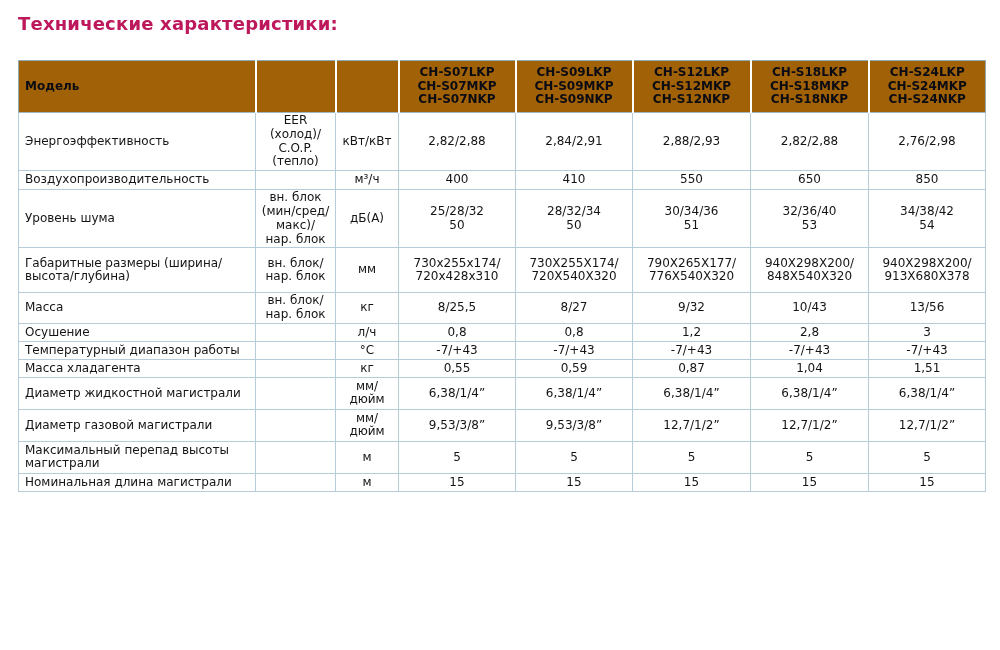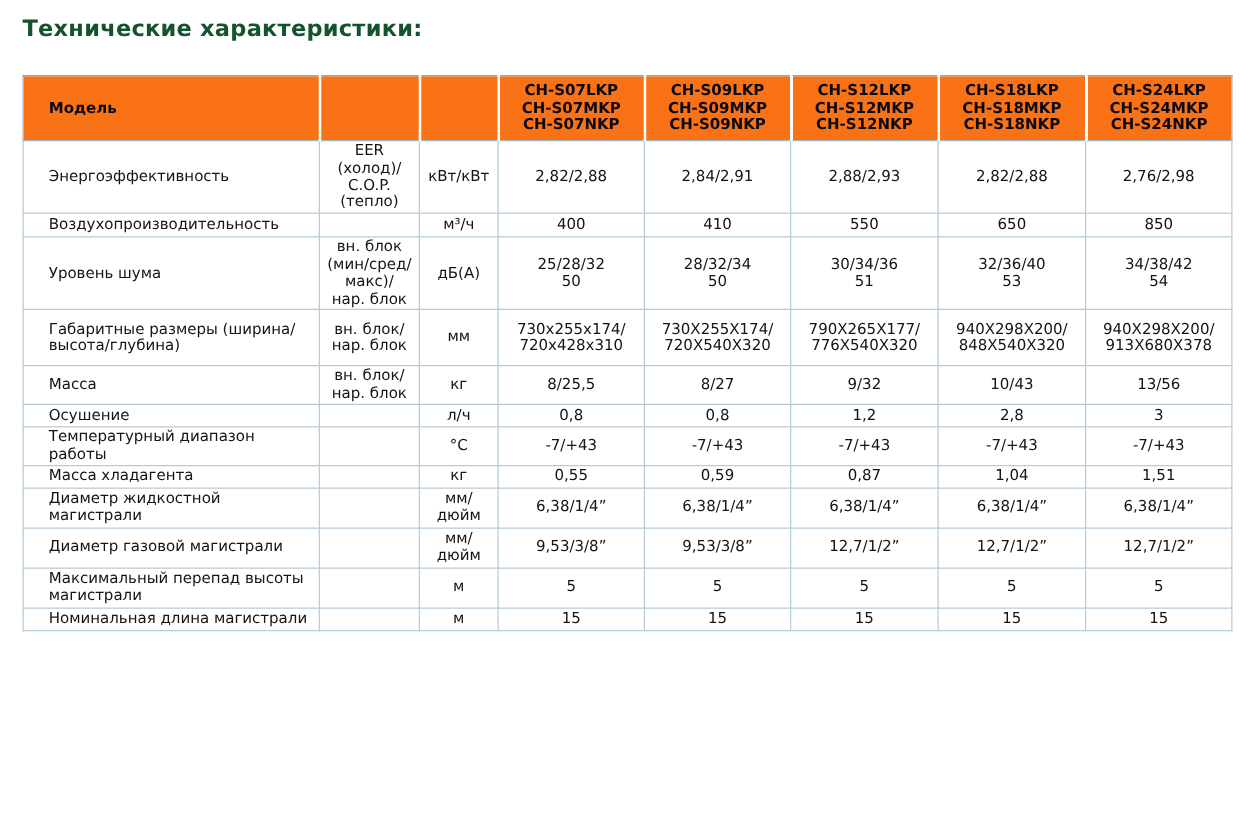--- a/index.html
+++ b/index.html
@@ -2,40 +2,40 @@
 <html><head>
 <meta charset="utf-8">
 <style>
   html,body{margin:0;padding:0;background:#ffffff;}
   .page{
     width:1000px;height:650px;position:relative;overflow:hidden;background:#ffffff;
     font-family:"DejaVu Sans","Liberation Sans",sans-serif;
   }
   .title{
     position:absolute;left:18px;top:13px;
-    font-size:18px;font-weight:bold;color:#14532d;letter-spacing:0.2px;
+    font-size:18px;font-weight:bold;color:#be185d;letter-spacing:0.2px;
   }
   table.spec{
     position:absolute;left:18px;top:60px;width:967px;
     border-collapse:collapse;table-layout:fixed;
     font-size:12px;color:#141414;
     border:1px solid #93a9b6;
   }
   td{
     border:1px solid #b6ccd9;
     white-space:pre-line;
     line-height:1.15;
     vertical-align:middle;
     text-align:center;
     padding:1px 3px;
     overflow:hidden;
   }
-  td.lab{text-align:left;padding-left:20px;margin-left:26px;}
+  td.lab{text-align:left;padding-left:6px;margin-left:26px;}
   tr.hdr td{
-    background:#f97316;
+    background:#a16207;
     font-weight:bold;color:#0b0b14;
     border-top:1px solid #93a9b6;border-bottom:1px solid #9fb6c4;
     border-left:2px solid #ffffff;border-right:2px solid #ffffff;
   }
   tr.hdr td:first-child{border-left:1px solid #93a9b6;}
   tr.hdr td:last-child{border-right:1px solid #93a9b6;}
 </style>
 </head>
 <body>
 

